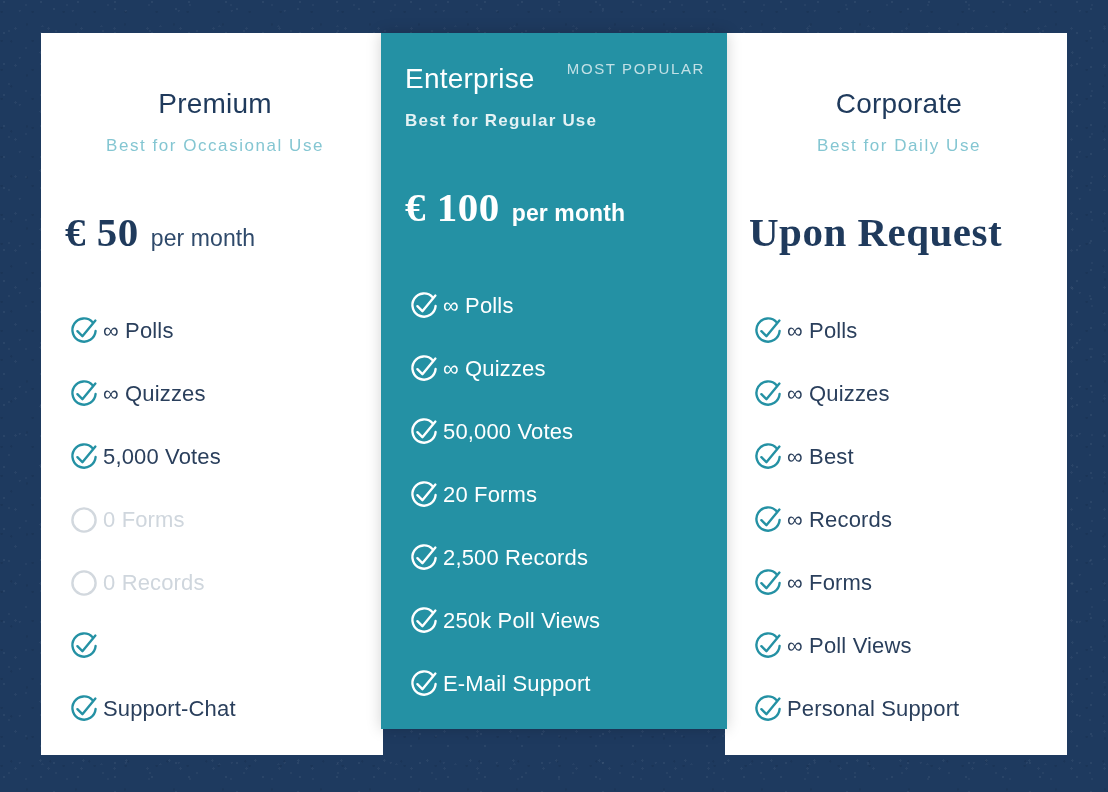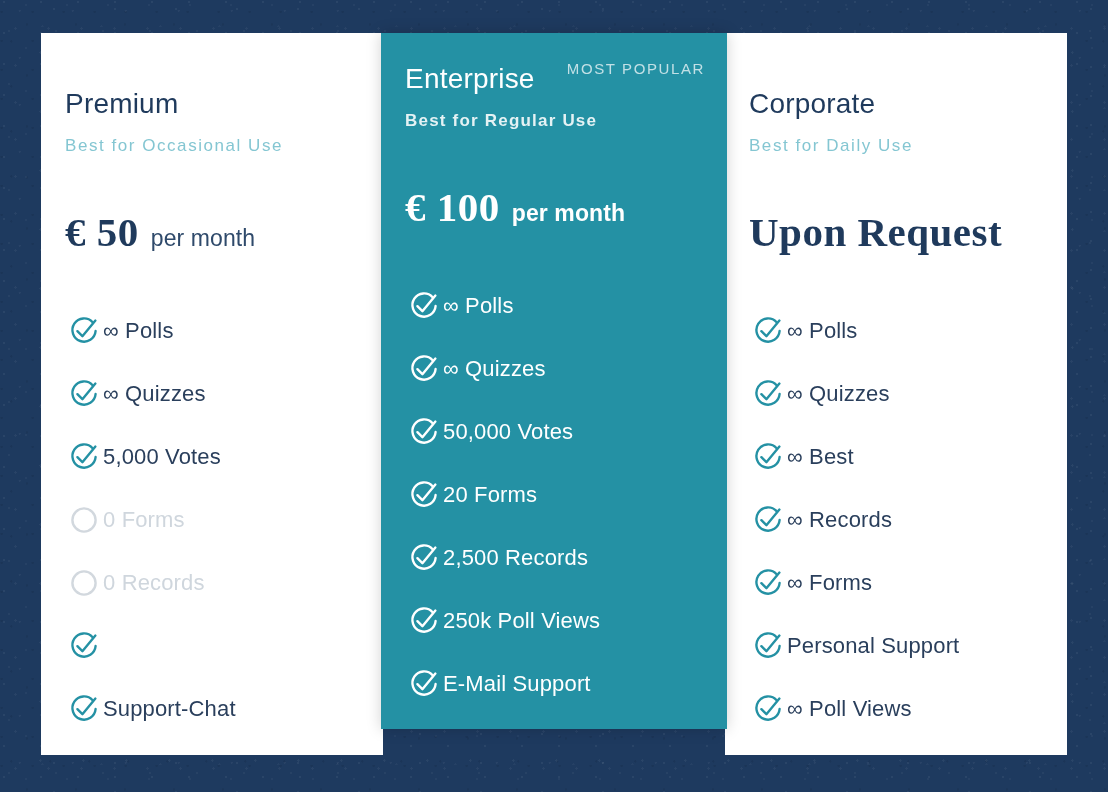--- a/index.html
+++ b/index.html
@@ -52,20 +52,21 @@
 
   .plan-card {
     position: relative;
     padding: 0 0 0 24px;
   }
 
   .plan-card.light {
     width: 346px;
     height: 722px;
     background: #ffffff;
+    text-align: center;
   }
 
   .plan-card.featured {
     width: 350px;
     height: 696px;
     background: #2491a4;
     margin-left: -2px;
     margin-right: -2px;
     z-index: 3;
     box-shadow: 0 0 14px rgba(0,0,0,0.18);
@@ -345,25 +346,25 @@
               <path d="M27.6 10.2 A 11.6 11.6 0 1 0 30.6 19" class="icon-stroke" stroke-width="2.4" stroke-linecap="round"></path>
               <path d="M12.4 19.2 L17.4 24.2 L30.4 8.6" class="icon-stroke" stroke-width="2.4" stroke-linecap="round" stroke-linejoin="round"></path>
             </svg>
             <span class="feature-label">∞ Forms</span>
           </li>
           <li class="feature-item">
             <svg viewBox="0 0 38 38" class="feature-icon" fill="none">
               <path d="M27.6 10.2 A 11.6 11.6 0 1 0 30.6 19" class="icon-stroke" stroke-width="2.4" stroke-linecap="round"></path>
               <path d="M12.4 19.2 L17.4 24.2 L30.4 8.6" class="icon-stroke" stroke-width="2.4" stroke-linecap="round" stroke-linejoin="round"></path>
             </svg>
+            <span class="feature-label">∞ Poll Views</span>
+          </li>
+          <li class="feature-item">
+            <svg viewBox="0 0 38 38" class="feature-icon" fill="none">
+              <path d="M27.6 10.2 A 11.6 11.6 0 1 0 30.6 19" class="icon-stroke" stroke-width="2.4" stroke-linecap="round"></path>
+              <path d="M12.4 19.2 L17.4 24.2 L30.4 8.6" class="icon-stroke" stroke-width="2.4" stroke-linecap="round" stroke-linejoin="round"></path>
+            </svg>
             <span class="feature-label">Personal Support</span>
-          </li>
-          <li class="feature-item">
-            <svg viewBox="0 0 38 38" class="feature-icon" fill="none">
-              <path d="M27.6 10.2 A 11.6 11.6 0 1 0 30.6 19" class="icon-stroke" stroke-width="2.4" stroke-linecap="round"></path>
-              <path d="M12.4 19.2 L17.4 24.2 L30.4 8.6" class="icon-stroke" stroke-width="2.4" stroke-linecap="round" stroke-linejoin="round"></path>
-            </svg>
-            <span class="feature-label">∞ Poll Views</span>
           </li>
         </ul>
       </div>
     </div>
   </div>
 
 </body></html>

